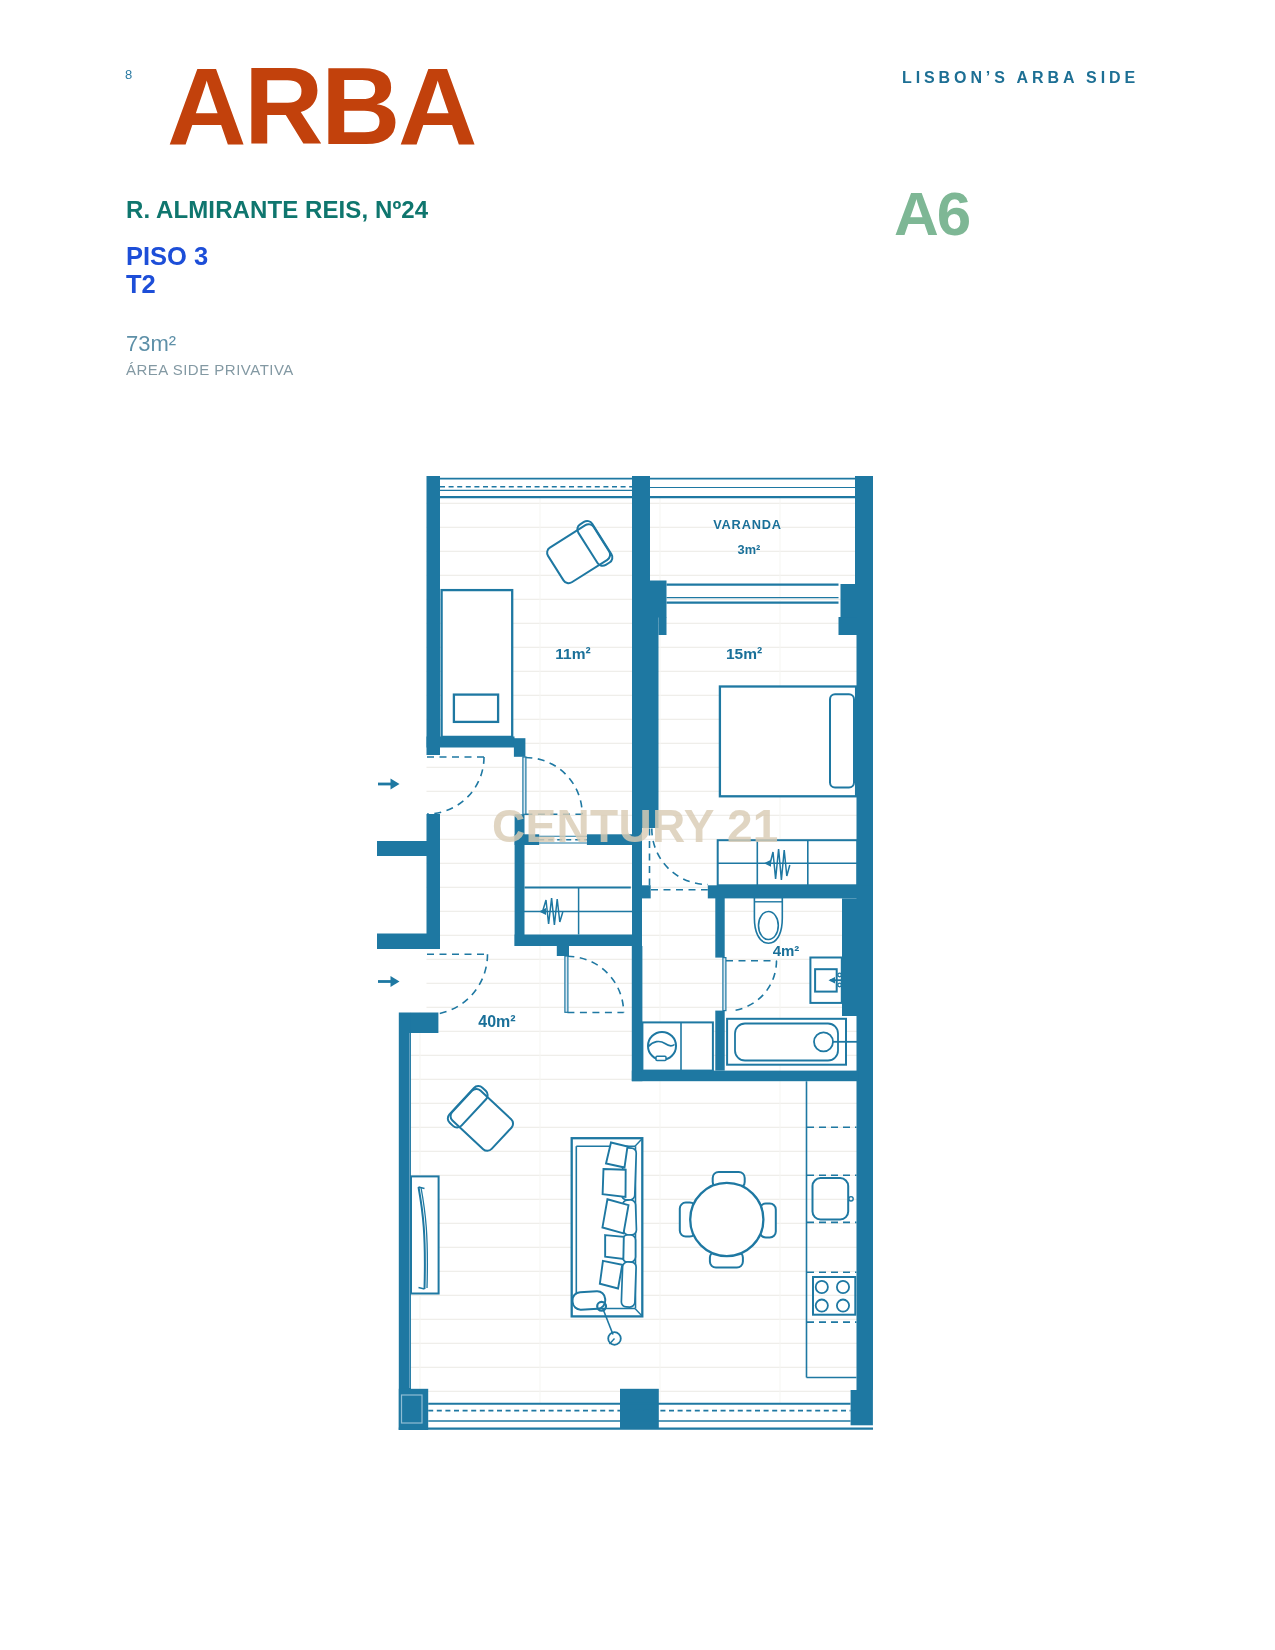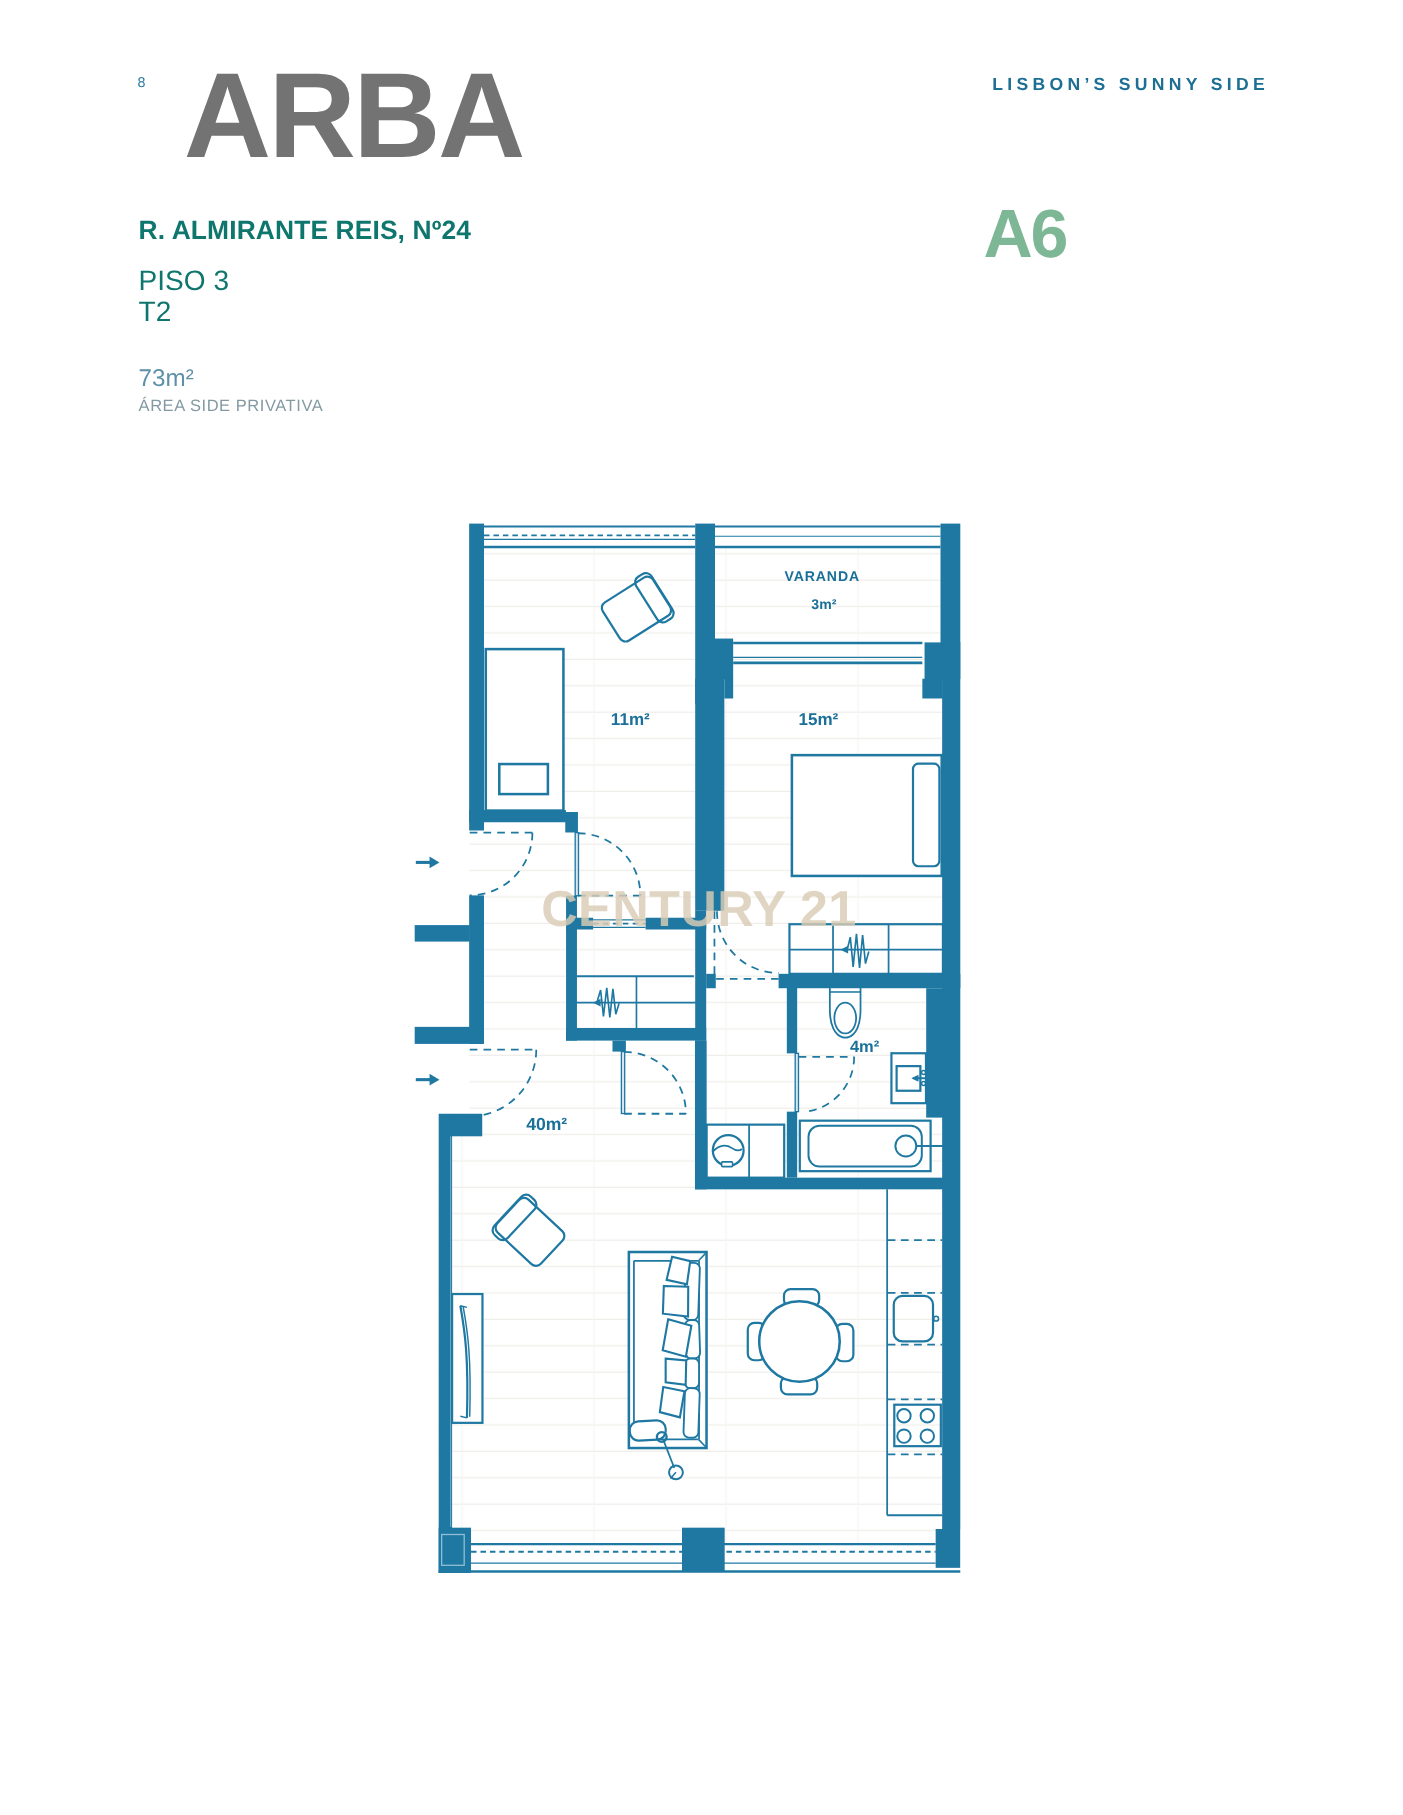--- a/index.html
+++ b/index.html
@@ -2,26 +2,26 @@
 <html><head>
 <meta charset="utf-8">
 <style>
   html,body{margin:0;padding:0;background:#fff;}
   body{width:1275px;height:1650px;position:relative;font-family:"Liberation Sans",sans-serif;overflow:hidden;}
   .abs{position:absolute;white-space:nowrap;}
 </style>
 </head>
 <body>
 <div class="abs" style="left:125px;top:67px;font-size:13px;color:#2c7ba3;">8</div>
-<div class="abs" style="left:167px;top:51px;font-size:110px;font-weight:bold;letter-spacing:-2.4px;color:#737373;line-height:1;">ARBA</div>
+<div class="abs" style="left:167px;top:51px;font-size:110px;font-weight:bold;letter-spacing:-2.4px;color:#c2410c;line-height:1;">ARBA</div>
 <div class="abs" style="left:126px;top:196px;font-size:24px;font-weight:bold;letter-spacing:0.1px;color:#0f766e;">R. ALMIRANTE REIS, Nº24</div>
-<div class="abs" style="left:126px;top:242px;font-size:25.5px;font-weight:normal;color:#0f766e;line-height:28.2px;">PISO 3<br>T2</div>
+<div class="abs" style="left:126px;top:242px;font-size:25.5px;font-weight:bold;color:#1d4ed8;line-height:28.2px;">PISO 3<br>T2</div>
 <div class="abs" style="left:126px;top:331px;font-size:22px;color:#5e90a8;">73m²</div>
 <div class="abs" style="left:126px;top:361px;font-size:15px;letter-spacing:0.5px;color:#8399a3;">ÁREA SIDE PRIVATIVA</div>
-<div class="abs" style="left:902px;top:69px;font-size:16px;font-weight:bold;letter-spacing:3.9px;color:#1d6f94;">LISBON’S SUNNY SIDE</div>
+<div class="abs" style="left:902px;top:69px;font-size:16px;font-weight:bold;letter-spacing:3.9px;color:#1d6f94;">LISBON’S ARBA SIDE</div>
 <div class="abs" style="left:894px;top:183px;font-size:62px;font-weight:bold;letter-spacing:-2px;color:#7eb795;line-height:1;">A6</div>
 <svg class="abs" style="left:0;top:0" width="1275" height="1650" viewBox="0 0 1275 1650">
 <defs>
 <pattern id="plank" width="120" height="24" patternUnits="userSpaceOnUse">
   <rect width="120" height="24" fill="#ffffff"></rect>
   <line x1="0" y1="23.4" x2="120" y2="23.4" stroke="#efeeea" stroke-width="1.2"></line>
   <line x1="60" y1="0" x2="60" y2="24" stroke="#f6f5f2" stroke-width="1"></line>
 </pattern>
 </defs>
 <g id="floor">

